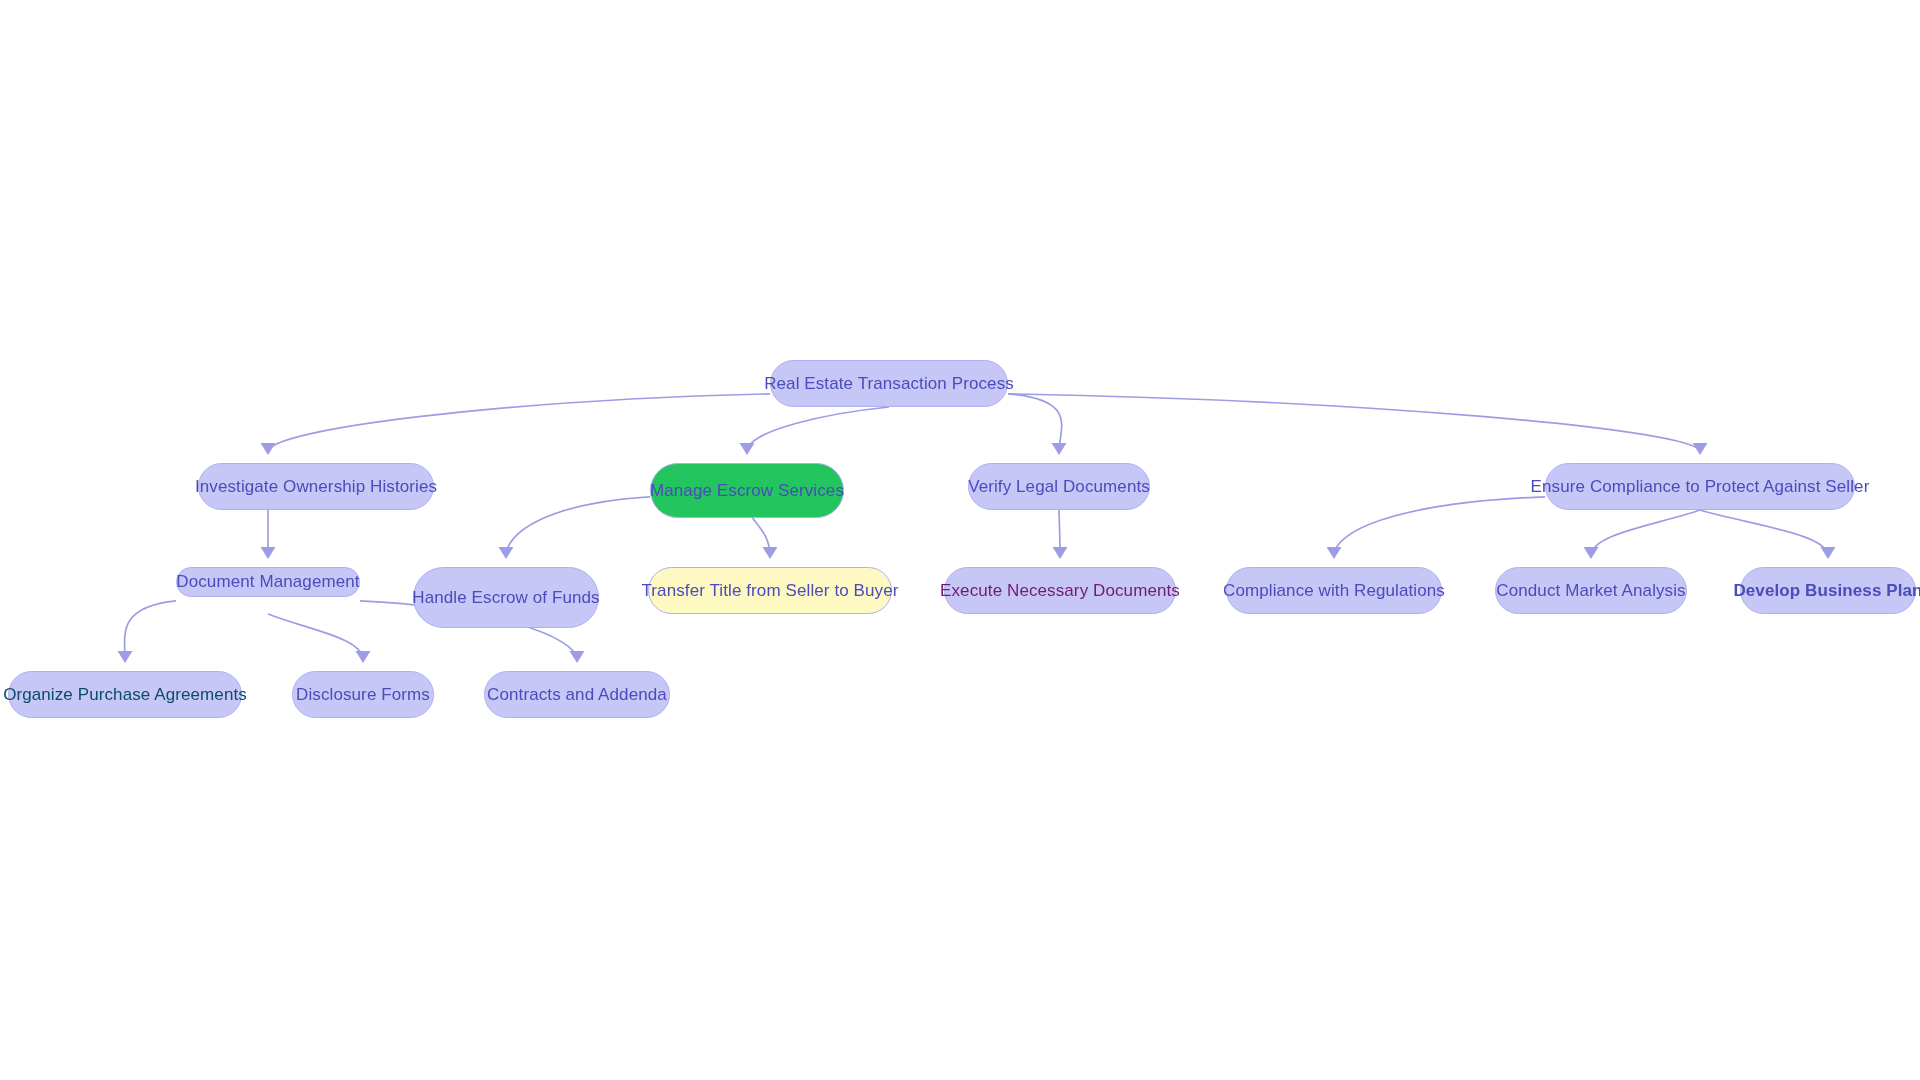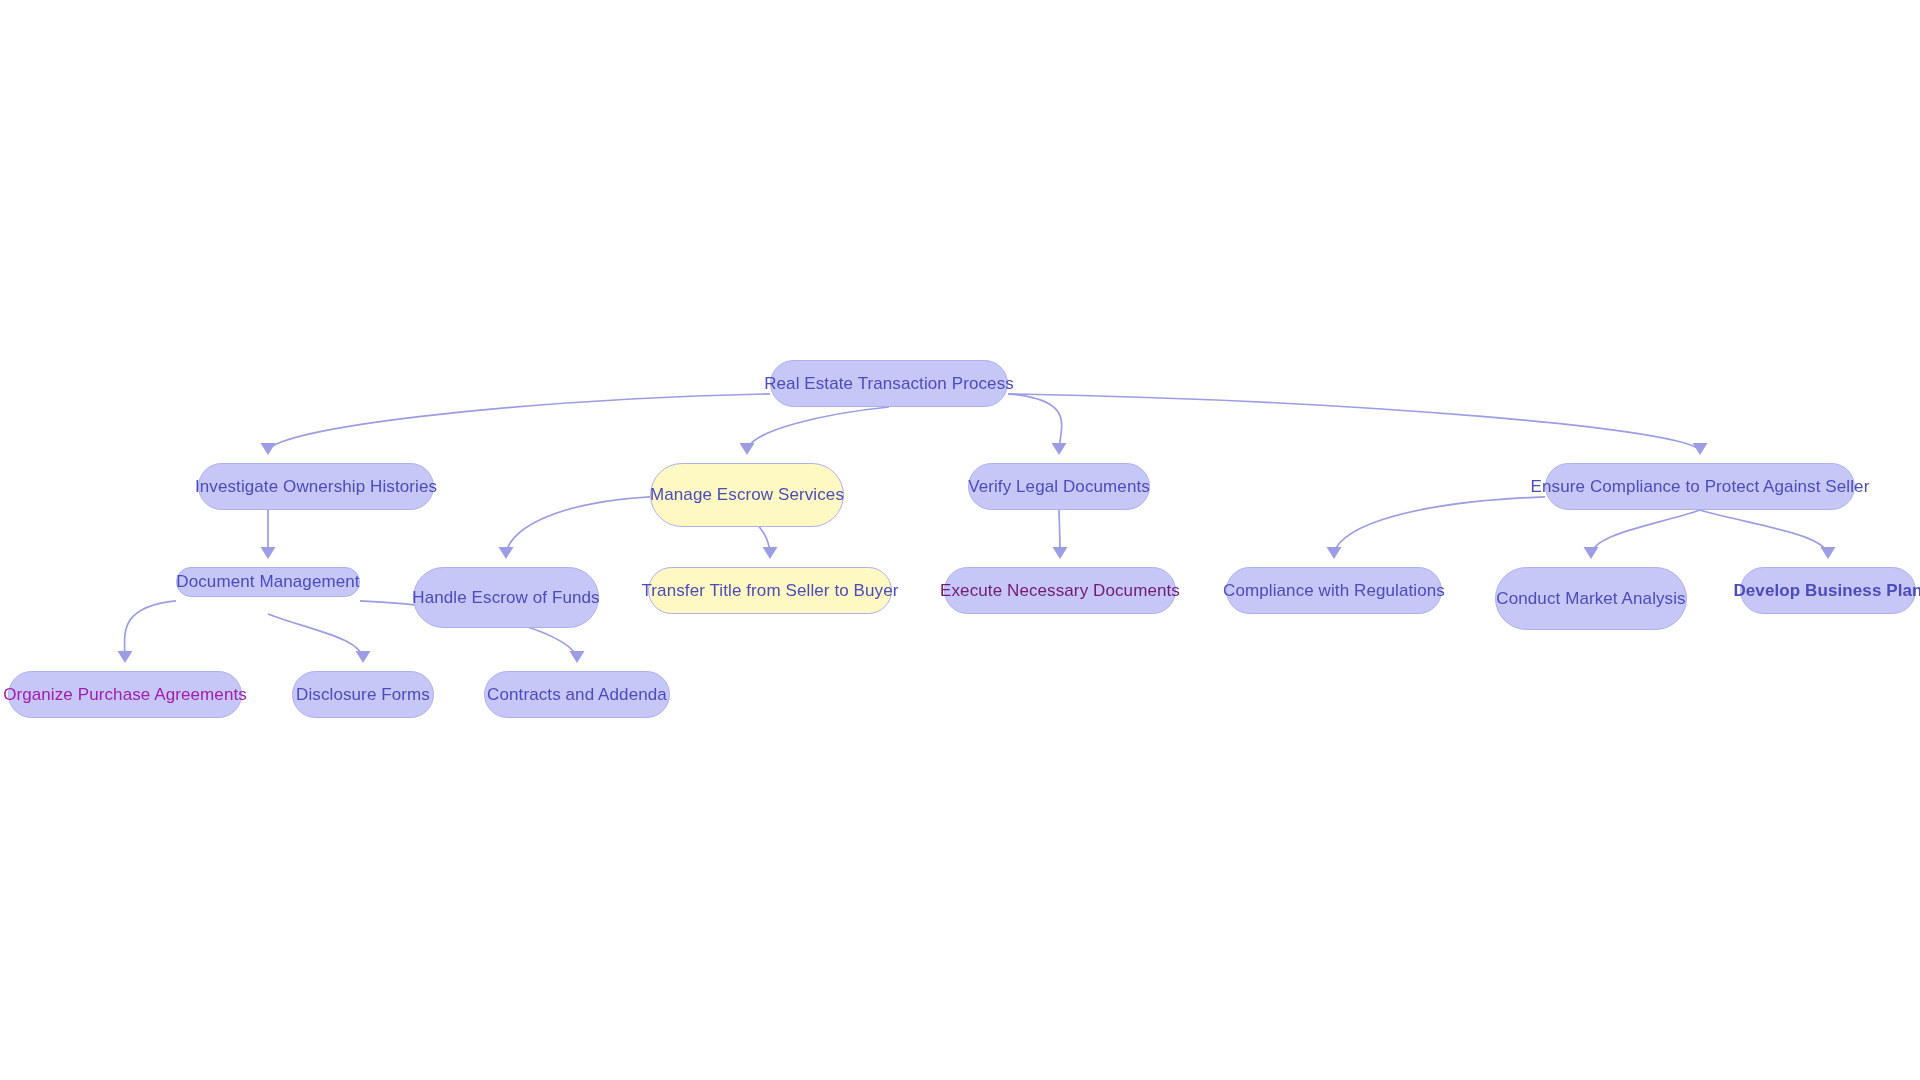--- a/index.html
+++ b/index.html
@@ -80,21 +80,21 @@
       <path d="M 360 600.84 C 489.78 606.84, 577 636.336, 577 660" fill="none" stroke="#9c9de4" stroke-width="1.7"></path>
       <polygon points="569.5,651 584.5,651 577,663" fill="#9c9de4"></polygon>
     </svg>
   <div id="node-layer">
       <div class="node" style="left: 770px; top: 360px; width: 238px; height: 47px; background: rgb(198, 199, 247); border-color: rgb(174, 175, 240); color: rgb(75, 75, 187);">
         <span class="node-label">Real Estate Transaction Process</span>
       </div>
       <div class="node" style="left: 150px; top: 463px; width: 236px; height: 47px; background: rgb(198, 199, 247); border-color: rgb(174, 175, 240); color: rgb(75, 75, 187); margin-left: 48px;">
         <span class="node-label">Investigate Ownership Histories</span>
       </div>
-      <div class="node" style="left: 650px; top: 463px; width: 194px; height: 64px; background: #fef9c3; border-color: rgb(174, 175, 240); color: rgb(75, 75, 187);">
+      <div class="node" style="left: 650px; top: 463px; width: 194px; height: 55px; background: #22c55e; border-color: rgb(174, 175, 240); color: rgb(75, 75, 187);">
         <span class="node-label">Manage Escrow Services</span>
       </div>
       <div class="node" style="left: 968px; top: 463px; width: 182px; height: 47px; background: rgb(198, 199, 247); border-color: rgb(174, 175, 240); color: rgb(75, 75, 187);">
         <span class="node-label">Verify Legal Documents</span>
       </div>
       <div class="node" style="left: 1545px; top: 463px; width: 310px; height: 47px; background: rgb(198, 199, 247); border-color: rgb(174, 175, 240); color: rgb(75, 75, 187);">
         <span class="node-label">Ensure Compliance to Protect Against Seller</span>
       </div>
       <div class="node" style="left: 176px; top: 567px; width: 184px; height: 30px; background: rgb(198, 199, 247); border-color: rgb(174, 175, 240); color: rgb(75, 75, 187);">
         <span class="node-label">Document Management</span>
@@ -104,27 +104,27 @@
       </div>
       <div class="node" style="left: 648px; top: 567px; width: 244px; height: 47px; background: #fef9c3; border-color: rgb(174, 175, 240); color: rgb(75, 75, 187);">
         <span class="node-label">Transfer Title from Seller to Buyer</span>
       </div>
       <div class="node" style="left: 944px; top: 567px; width: 232px; height: 47px; background: rgb(198, 199, 247); border-color: rgb(174, 175, 240); color: #701a75;">
         <span class="node-label">Execute Necessary Documents</span>
       </div>
       <div class="node" style="left: 1226px; top: 567px; width: 216px; height: 47px; background: rgb(198, 199, 247); border-color: rgb(174, 175, 240); color: rgb(75, 75, 187);">
         <span class="node-label">Compliance with Regulations</span>
       </div>
-      <div class="node" style="left: 1495px; top: 567px; width: 192px; height: 63px; background: rgb(198, 199, 247); border-color: rgb(174, 175, 240); color: rgb(75, 75, 187);">
+      <div class="node" style="left: 1495px; top: 567px; width: 192px; height: 47px; background: rgb(198, 199, 247); border-color: rgb(174, 175, 240); color: rgb(75, 75, 187);">
         <span class="node-label">Conduct Market Analysis</span>
       </div>
       <div class="node" style="left: 1740px; top: 567px; width: 176px; height: 47px; background: rgb(198, 199, 247); border-color: rgb(174, 175, 240); color: rgb(75, 75, 187); font-weight: bold;">
         <span class="node-label">Develop Business Plan</span>
       </div>
-      <div class="node" style="left: 8px; top: 671px; width: 234px; height: 47px; background: rgb(198, 199, 247); border-color: rgb(174, 175, 240); color: #a21caf;">
+      <div class="node" style="left: 8px; top: 671px; width: 234px; height: 47px; background: rgb(198, 199, 247); border-color: rgb(174, 175, 240); color: #0c4a6e;">
         <span class="node-label">Organize Purchase Agreements</span>
       </div>
       <div class="node" style="left: 292px; top: 671px; width: 142px; height: 47px; background: rgb(198, 199, 247); border-color: rgb(174, 175, 240); color: rgb(75, 75, 187);">
         <span class="node-label">Disclosure Forms</span>
       </div>
       <div class="node" style="left: 484px; top: 671px; width: 186px; height: 47px; background: rgb(198, 199, 247); border-color: rgb(174, 175, 240); color: rgb(75, 75, 187); text-align: center;">
         <span class="node-label">Contracts and Addenda</span>
       </div>
     </div>
 </div>

